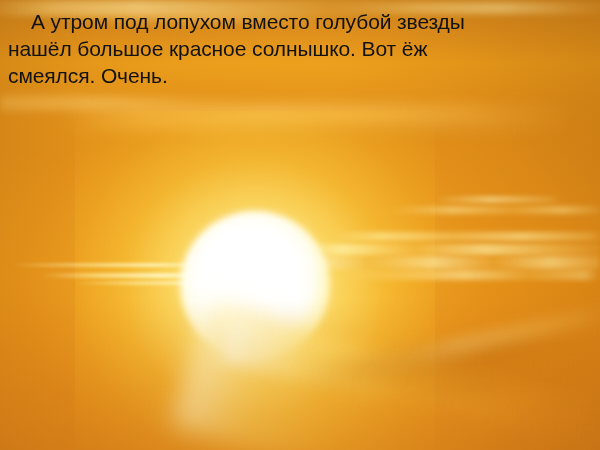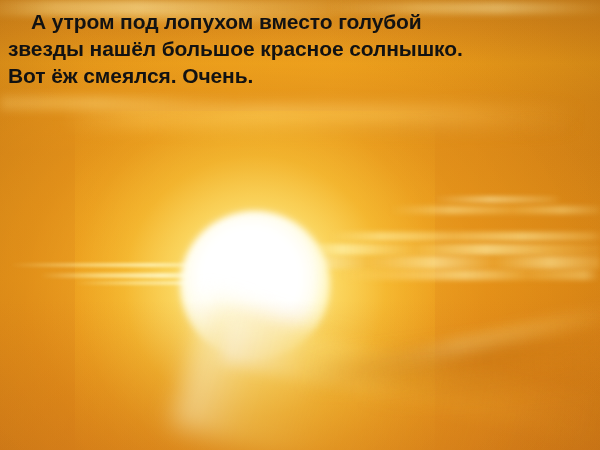--- a/index.html
+++ b/index.html
@@ -344,21 +344,21 @@
   
   .caption {
     position: absolute;
     left: 0; top: 0;
     width: 480px;
     padding: 8px 10px 6px 8px;
     box-sizing: border-box;
     color: #121212;
     font-family: "Liberation Sans", sans-serif;
     font-size: 21px;
-    font-weight: bold;
+    font-weight: normal;
     line-height: 27px;
     letter-spacing: -0.1px;
     white-space: pre-wrap;
   }
 </style>
 </head>
 <body>
 
 <div class="slide">
 

